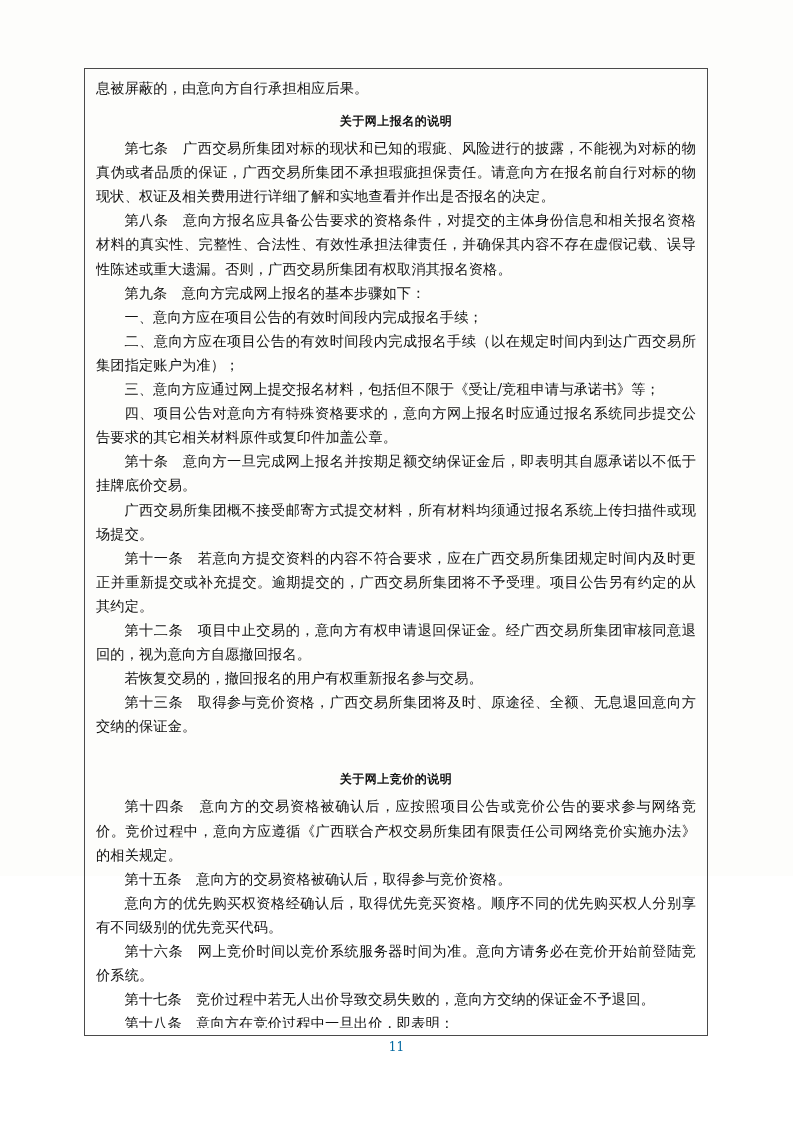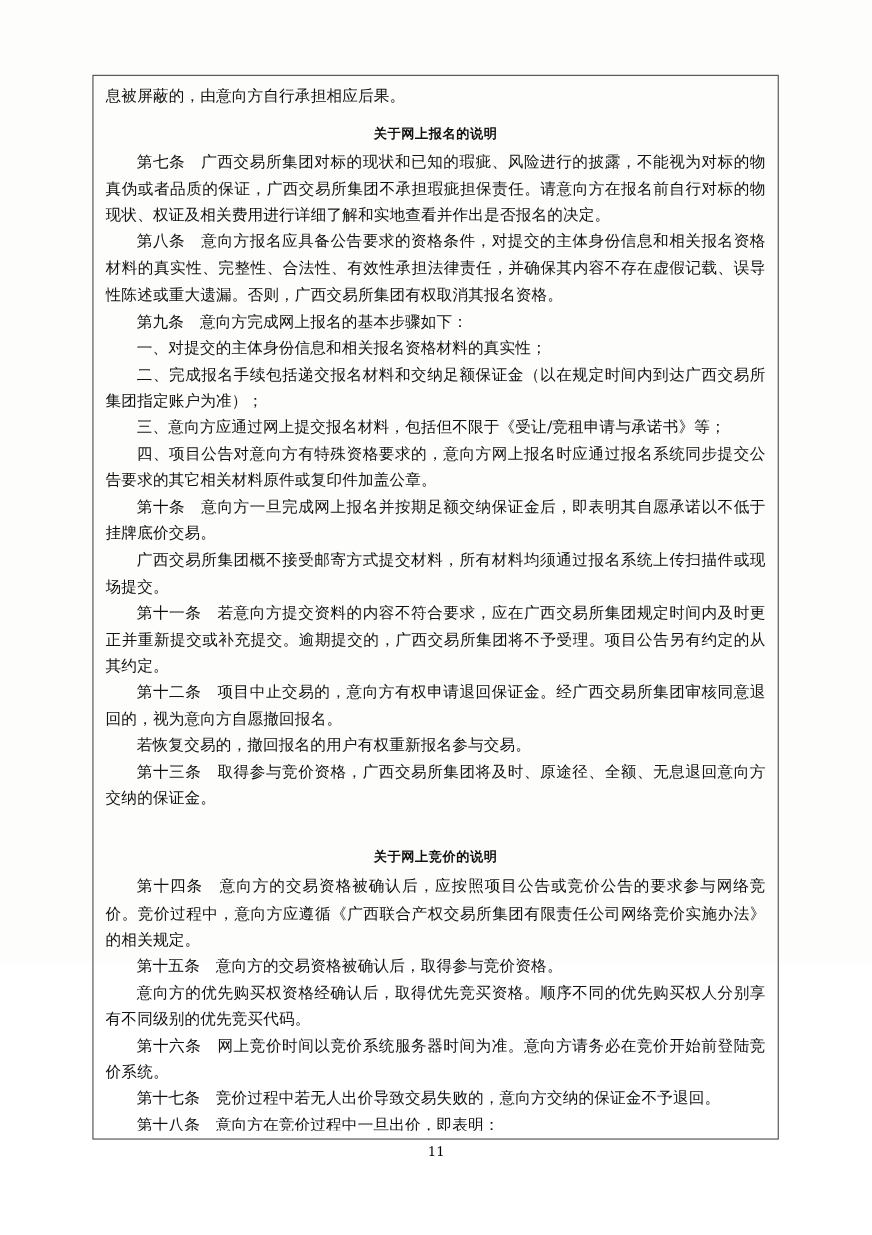--- a/index.html
+++ b/index.html
@@ -64,37 +64,37 @@
   .gap-before-heading { height: 6px; }
   .gap-big { height: 20px; }
   .pagenum {
     position: absolute;
     left: 0;
     top: 1040px;
     width: 793px;
     text-align: center;
     font-size: 12px;
     font-family: "DejaVu Serif", "Liberation Serif", serif;
-    color: #000000;
+    color: #0369a1;
   }
 </style>
 </head>
 <body>
 
 <div class="page">
   <div class="page-border"></div>
   <div class="content" id="doc-content">
       <p class="noindent">息被屏蔽的，由意向方自行承担相应后果。</p>
       <div class="gap-before-heading"></div>
       <h2 class="section">关于网上报名的说明</h2>
       <p class="indent">第七条　广西交易所集团对标的现状和已知的瑕疵、风险进行的披露，不能视为对标的物真伪或者品质的保证，广西交易所集团不承担瑕疵担保责任。请意向方在报名前自行对标的物现状、权证及相关费用进行详细了解和实地查看并作出是否报名的决定。</p>
       <p class="indent">第八条　意向方报名应具备公告要求的资格条件，对提交的主体身份信息和相关报名资格材料的真实性、完整性、合法性、有效性承担法律责任，并确保其内容不存在虚假记载、误导性陈述或重大遗漏。否则，广西交易所集团有权取消其报名资格。</p>
       <p class="indent">第九条　意向方完成网上报名的基本步骤如下：</p>
-      <p class="indent">一、对提交的主体身份信息和相关报名资格材料的真实性；</p>
-      <p class="indent">二、完成报名手续包括递交报名材料和交纳足额保证金（以在规定时间内到达广西交易所集团指定账户为准）；</p>
+      <p class="indent">一、意向方应在项目公告的有效时间段内完成报名手续；</p>
+      <p class="indent">二、意向方应在项目公告的有效时间段内完成报名手续（以在规定时间内到达广西交易所集团指定账户为准）；</p>
       <p class="indent">三、意向方应通过网上提交报名材料，包括但不限于《受让/竞租申请与承诺书》等；</p>
       <p class="indent">四、项目公告对意向方有特殊资格要求的，意向方网上报名时应通过报名系统同步提交公告要求的其它相关材料原件或复印件加盖公章。</p>
       <p class="indent">第十条　意向方一旦完成网上报名并按期足额交纳保证金后，即表明其自愿承诺以不低于挂牌底价交易。</p>
       <p class="indent">广西交易所集团概不接受邮寄方式提交材料，所有材料均须通过报名系统上传扫描件或现场提交。</p>
       <p class="indent">第十一条　若意向方提交资料的内容不符合要求，应在广西交易所集团规定时间内及时更正并重新提交或补充提交。逾期提交的，广西交易所集团将不予受理。项目公告另有约定的从其约定。</p>
       <p class="indent">第十二条　项目中止交易的，意向方有权申请退回保证金。经广西交易所集团审核同意退回的，视为意向方自愿撤回报名。</p>
       <p class="indent">若恢复交易的，撤回报名的用户有权重新报名参与交易。</p>
       <p class="indent">第十三条　取得参与竞价资格，广西交易所集团将及时、原途径、全额、无息退回意向方交纳的保证金。</p>
       <div class="gap-big"></div>
       <div class="gap-before-heading"></div>

